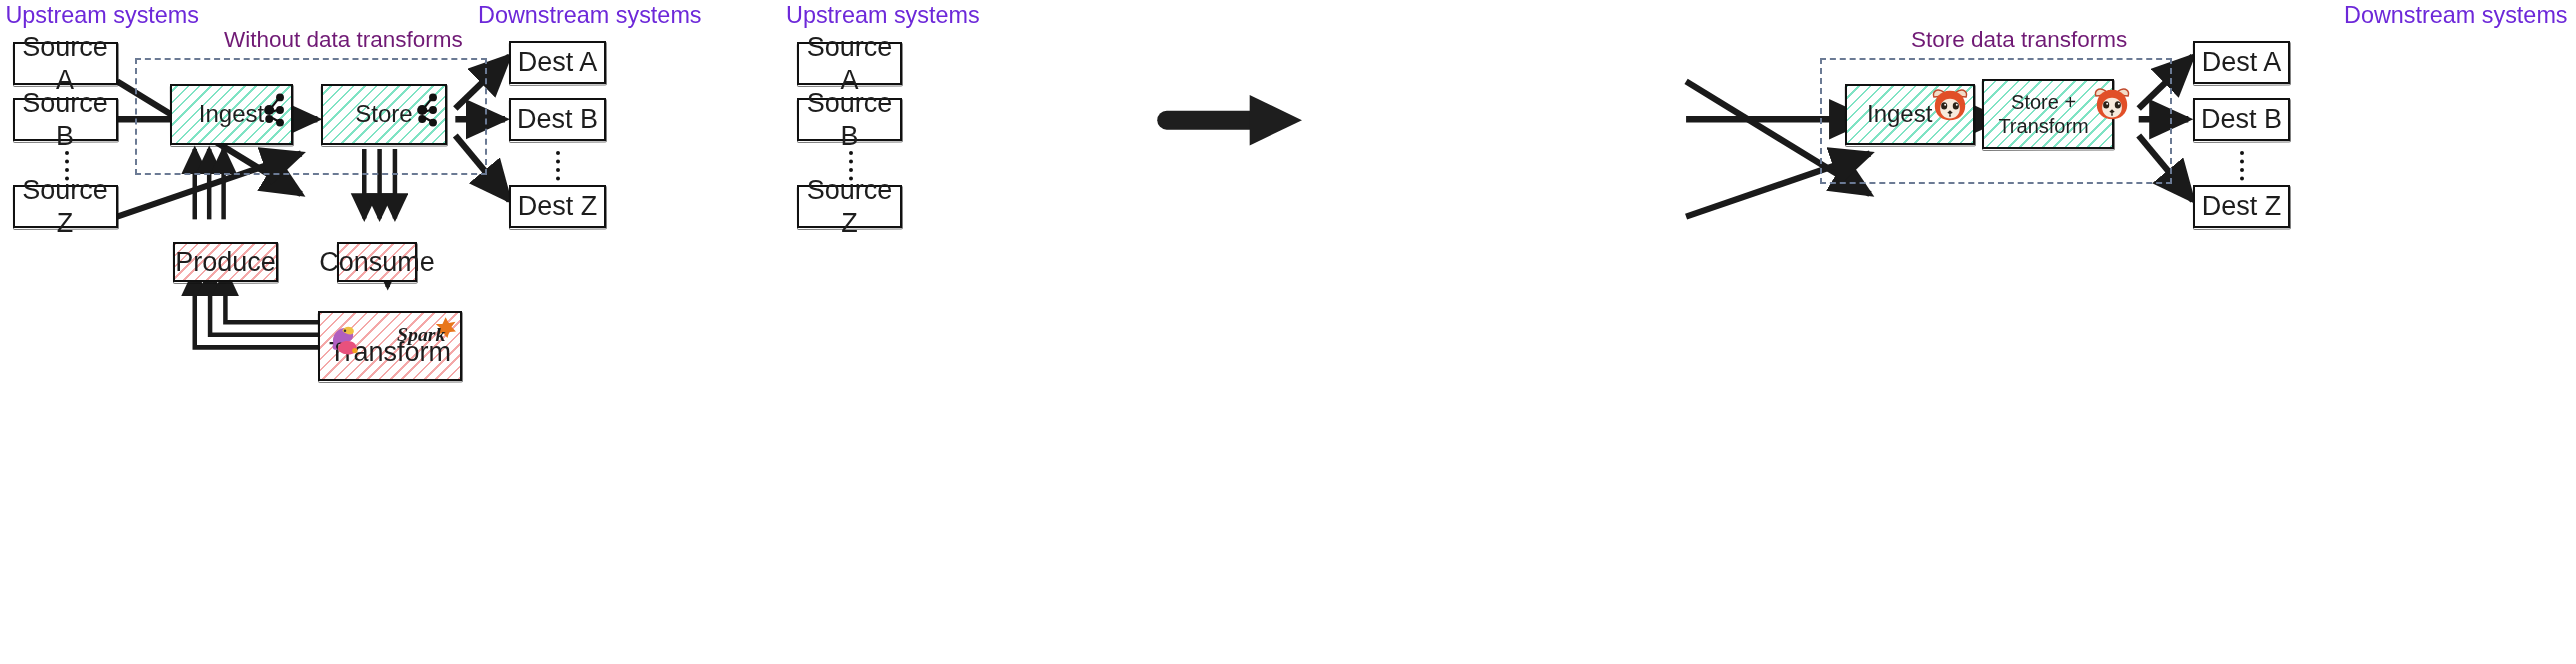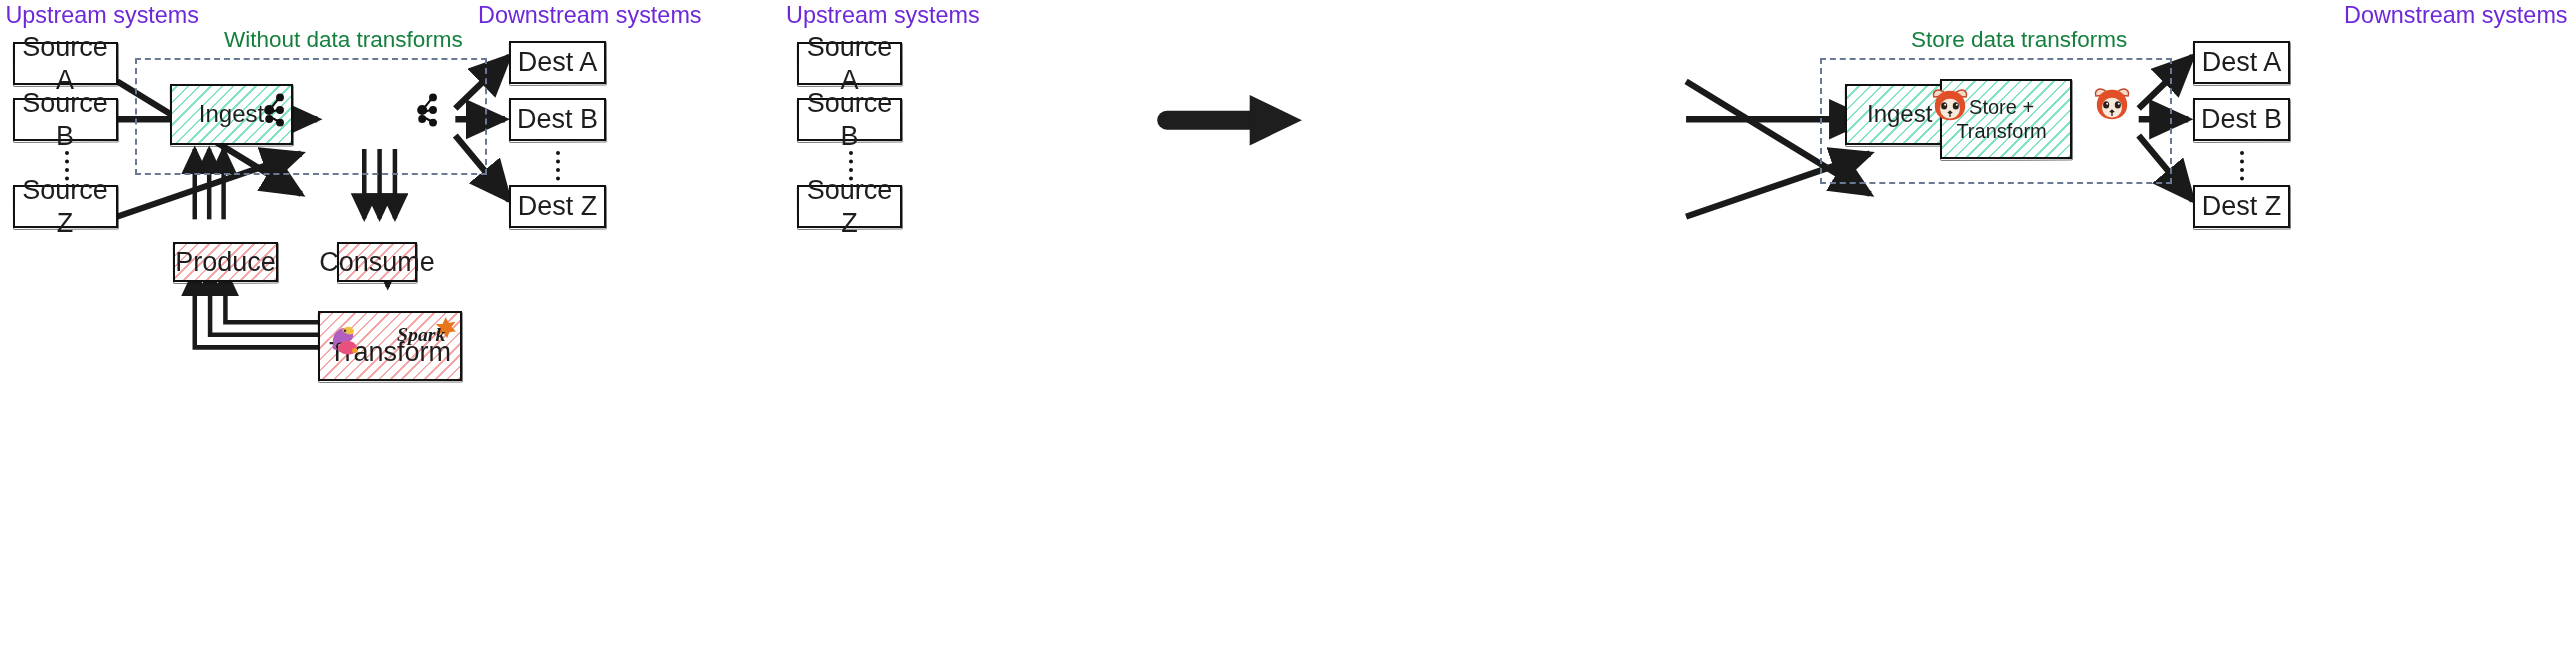--- a/index.html
+++ b/index.html
@@ -1,20 +1,20 @@
 <!DOCTYPE html>
 <html style="font-size:14.4px"><head>
 <meta charset="utf-8">
 <style>
   html,body{margin:0;padding:0;background:#ffffff;}
   body{width:2576px;height:665px;overflow:hidden;font-family:"Liberation Sans",sans-serif;color:#1a1a1a;}
   #stage{position:relative;width:2576px;height:665px;}
 
   .lbl{position:absolute;font-size:23.4px;color:#6d28d9;white-space:nowrap;line-height:1;}
-  .panel-title{position:absolute;font-size:22.5px;color:#15803d;white-space:nowrap;}
+  .panel-title{position:absolute;font-size:22.5px;color:#701a75;white-space:nowrap;}
 
   
   .box{position:absolute;box-sizing:border-box;border:2.7px solid #111;background:#fff;
        display:flex;align-items:center;justify-content:center;text-align:center;
        font-size:27px;color:#1d1d1d;line-height:1.2;}
   .box::after{content:"";position:absolute;left:-2.7px;right:-2.7px;top:-2.7px;bottom:-2.7px;
        border:1.8px solid #111;border-radius:1.8px;pointer-events:none;opacity:.55;
        transform:rotate(-0.25deg) translate(0.9px,1.8px);}
   .box .txt{position:relative;z-index:3;}
 
@@ -117,20 +117,23 @@
           <circle cx="22" cy="34" r="4.4"></circle>
         <circle cx="10" cy="20" r="5.6"></circle>
           <circle cx="10" cy="30" r="4.4"></circle>
         <path d="M12,18 L20,8" stroke="#111" stroke-width="2.4"></path>
         <path d="M13,22 L19,20" stroke="#111" stroke-width="2.4"></path>
         <path d="M12,28 L19,32" stroke="#111" stroke-width="2.4"></path>
       </g>
     </svg>
   </div>
 
+  <div class="box green" style="left:321px;top:84px;width:126px;height:61px;font-size:24px;">
+    <span class="txt">Store</span>
+  </div>
   <div class="ico" style="left:413px;top:92px;width:31px;height:36px;">
     <svg viewBox="0 0 34 40" width="31" height="36">
       <g fill="#111">
         <circle cx="22" cy="6" r="4.4"></circle>
           <circle cx="22" cy="20" r="4.4"></circle>
           <circle cx="22" cy="34" r="4.4"></circle>
         <circle cx="10" cy="20" r="5.6"></circle>
           <circle cx="10" cy="30" r="4.4"></circle>
         <path d="M12,18 L20,8" stroke="#111" stroke-width="2.4"></path>
         <path d="M13,22 L19,20" stroke="#111" stroke-width="2.4"></path>
@@ -206,21 +209,21 @@
       <path d="M22,12 C29,12 33,17 33,23 C33,30 28,34 22,34 C16,34 11,30 11,23 C11,17 15,12 22,12 z" fill="#f7eadd"></path>
       <ellipse cx="15.5" cy="20" rx="3.4" ry="4" fill="#2a2118"></ellipse>
       <ellipse cx="28.5" cy="20" rx="3.4" ry="4" fill="#2a2118"></ellipse>
       <circle cx="16.6" cy="18.6" r="1.1" fill="#fff"></circle>
       <circle cx="29.6" cy="18.6" r="1.1" fill="#fff"></circle>
       <path d="M22,25 L19,27.6 L22,29.4 L25,27.6 z" fill="#2a2118"></path>
       <path d="M22,29.4 L22,32" stroke="#2a2118" stroke-width="1.6"></path>
     </svg>
   </div>
 
-  <div class="box green" style="left:1940px;top:79px;width:132px;height:80px;font-size:20px;justify-content:flex-start;padding-left:14.4px;">
+  <div class="box green" style="left:1982px;top:79px;width:132px;height:70px;font-size:20px;justify-content:flex-start;padding-left:14.4px;">
     <span class="txt" style="text-align:center;">
       <span style="display:block;">Store +</span>
       <span style="display:block;">Transform</span>
     </span>
   </div>
   <div class="ico" style="left:2092px;top:87px;width:40px;height:34px;">
     <svg viewBox="0 0 44 38" width="40" height="34">
       <path d="M4,10 C2,4 7,1 12,3 C15,4.2 17,7 17,9 z" fill="#f2dcc8" stroke="#c0492c" stroke-width="1.6"></path>
       <path d="M40,10 C42,4 37,1 32,3 C29,4.2 27,7 27,9 z" fill="#f2dcc8" stroke="#c0492c" stroke-width="1.6"></path>
       <path d="M22,3 C33,3 39,11 39,20 C39,30 31,36 22,36 C13,36 5,30 5,20 C5,11 11,3 22,3 z" fill="#e14f28"></path>

